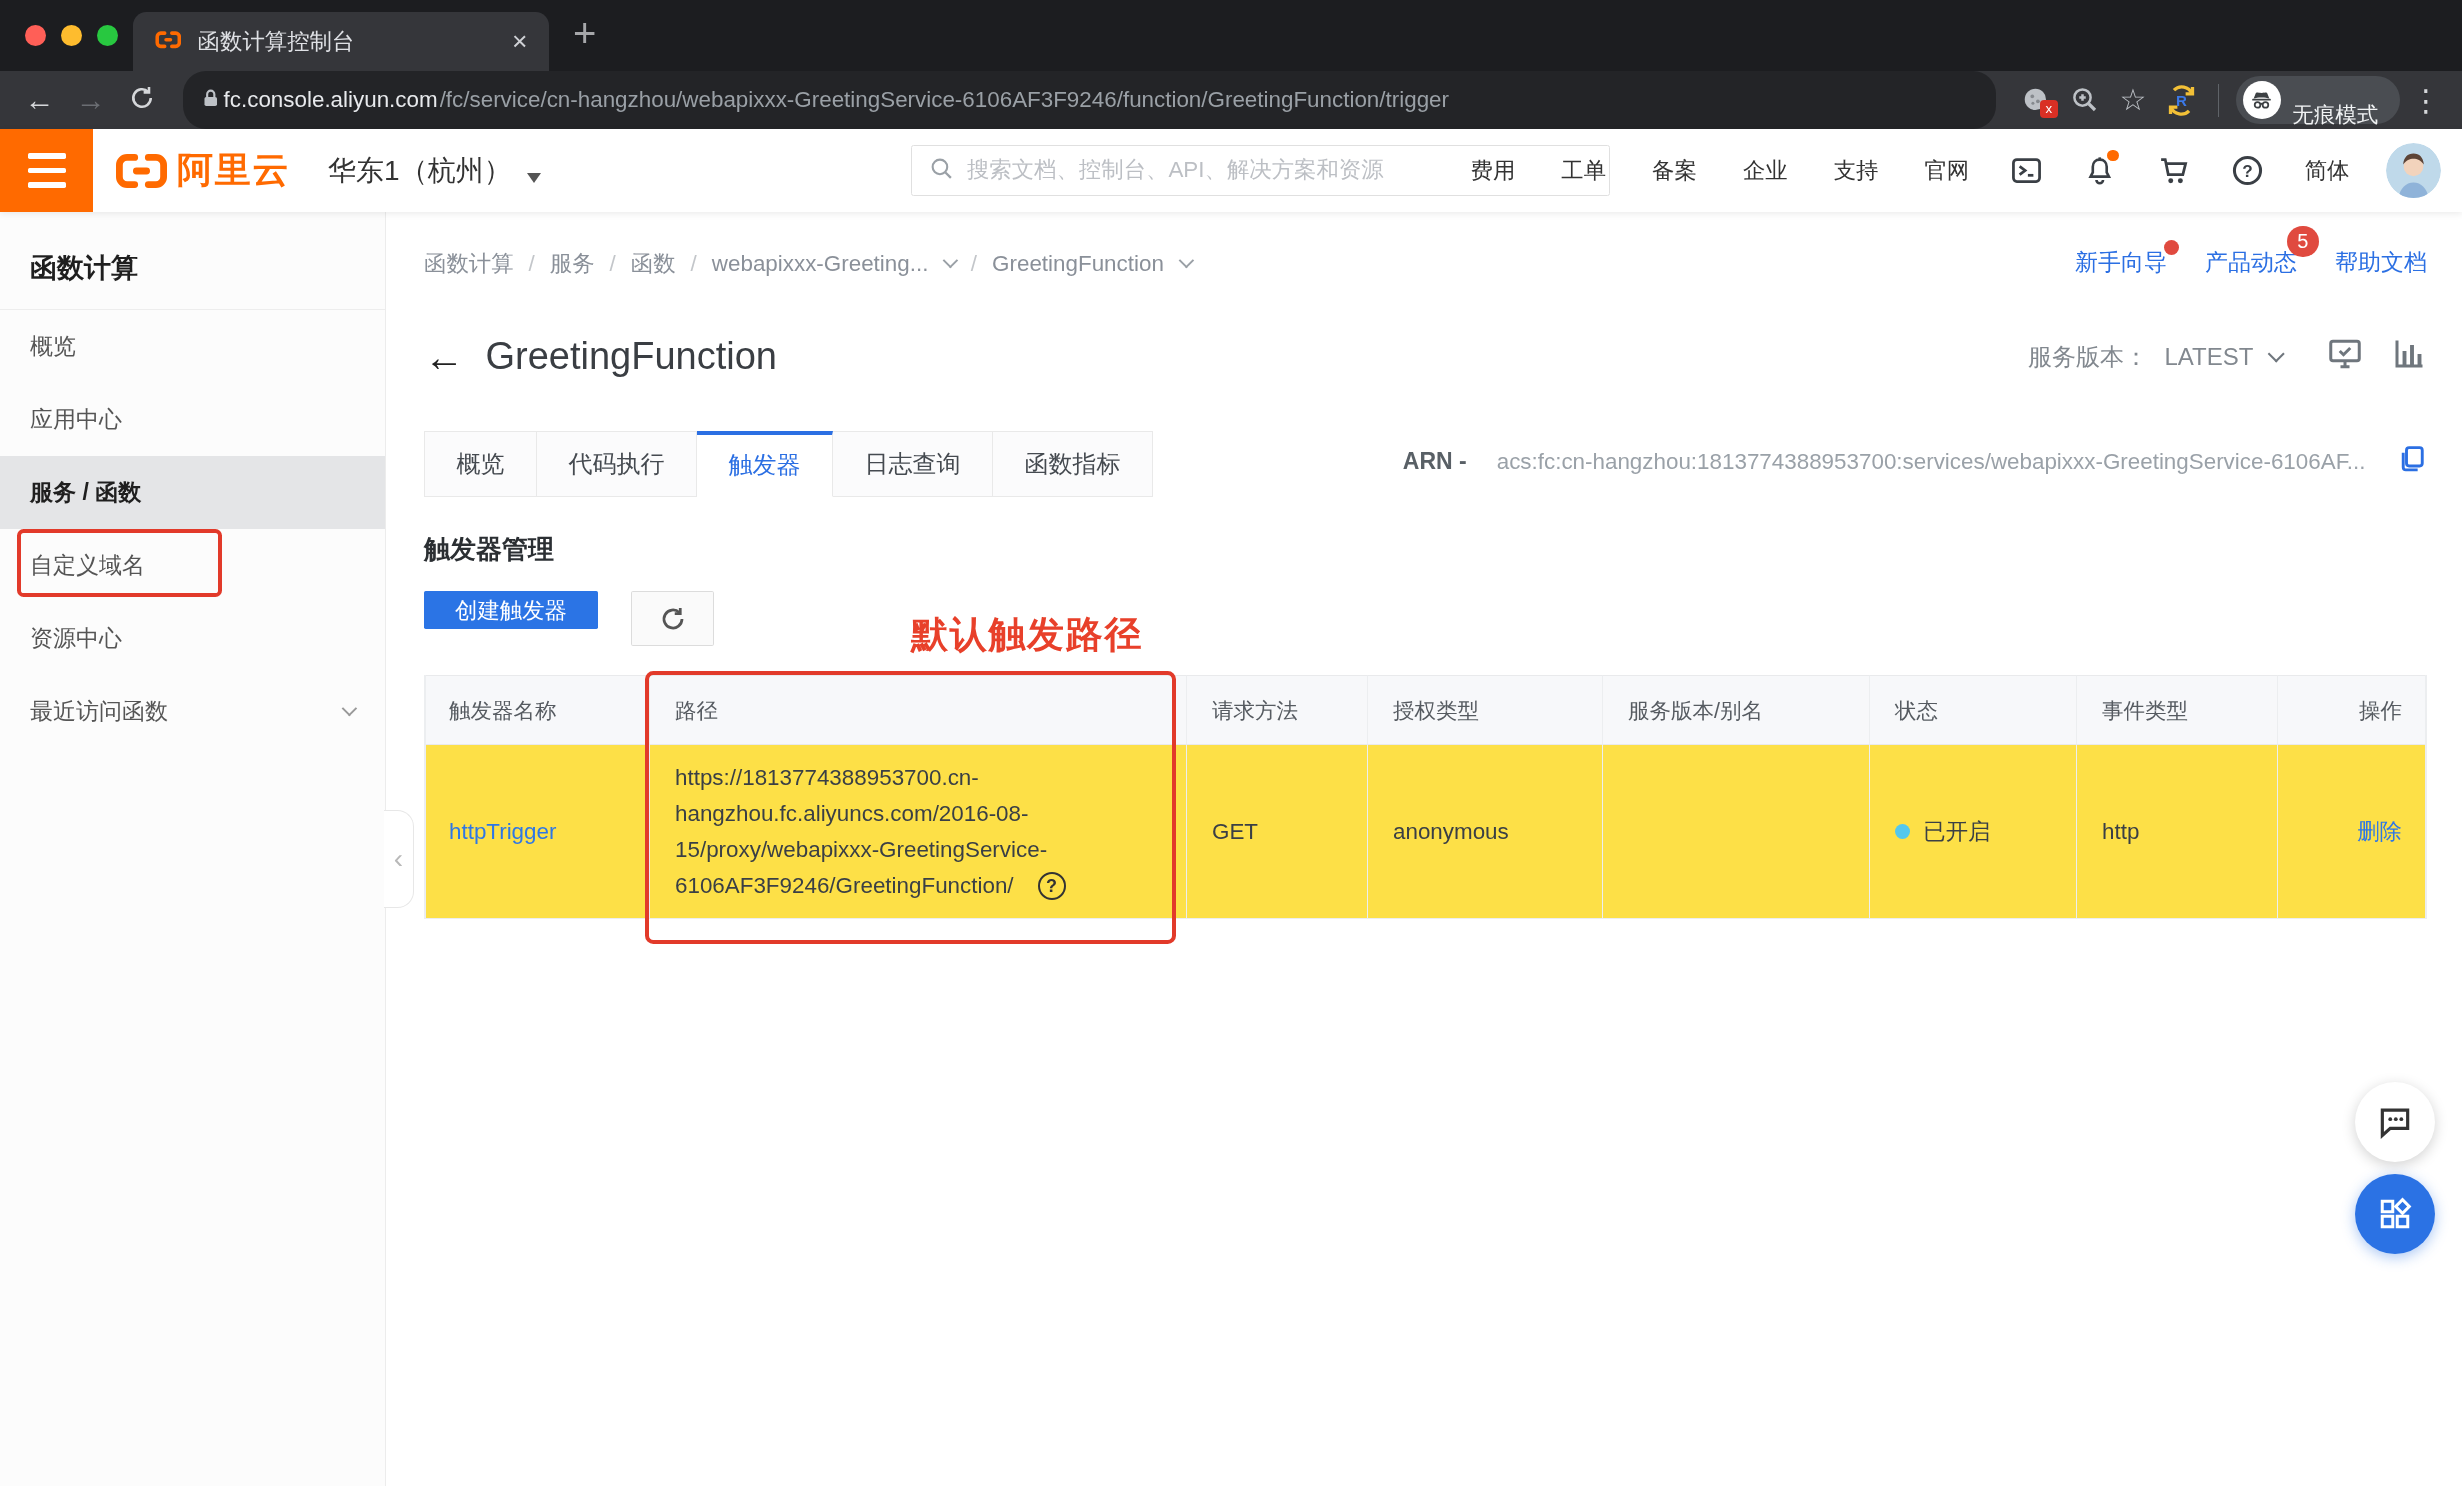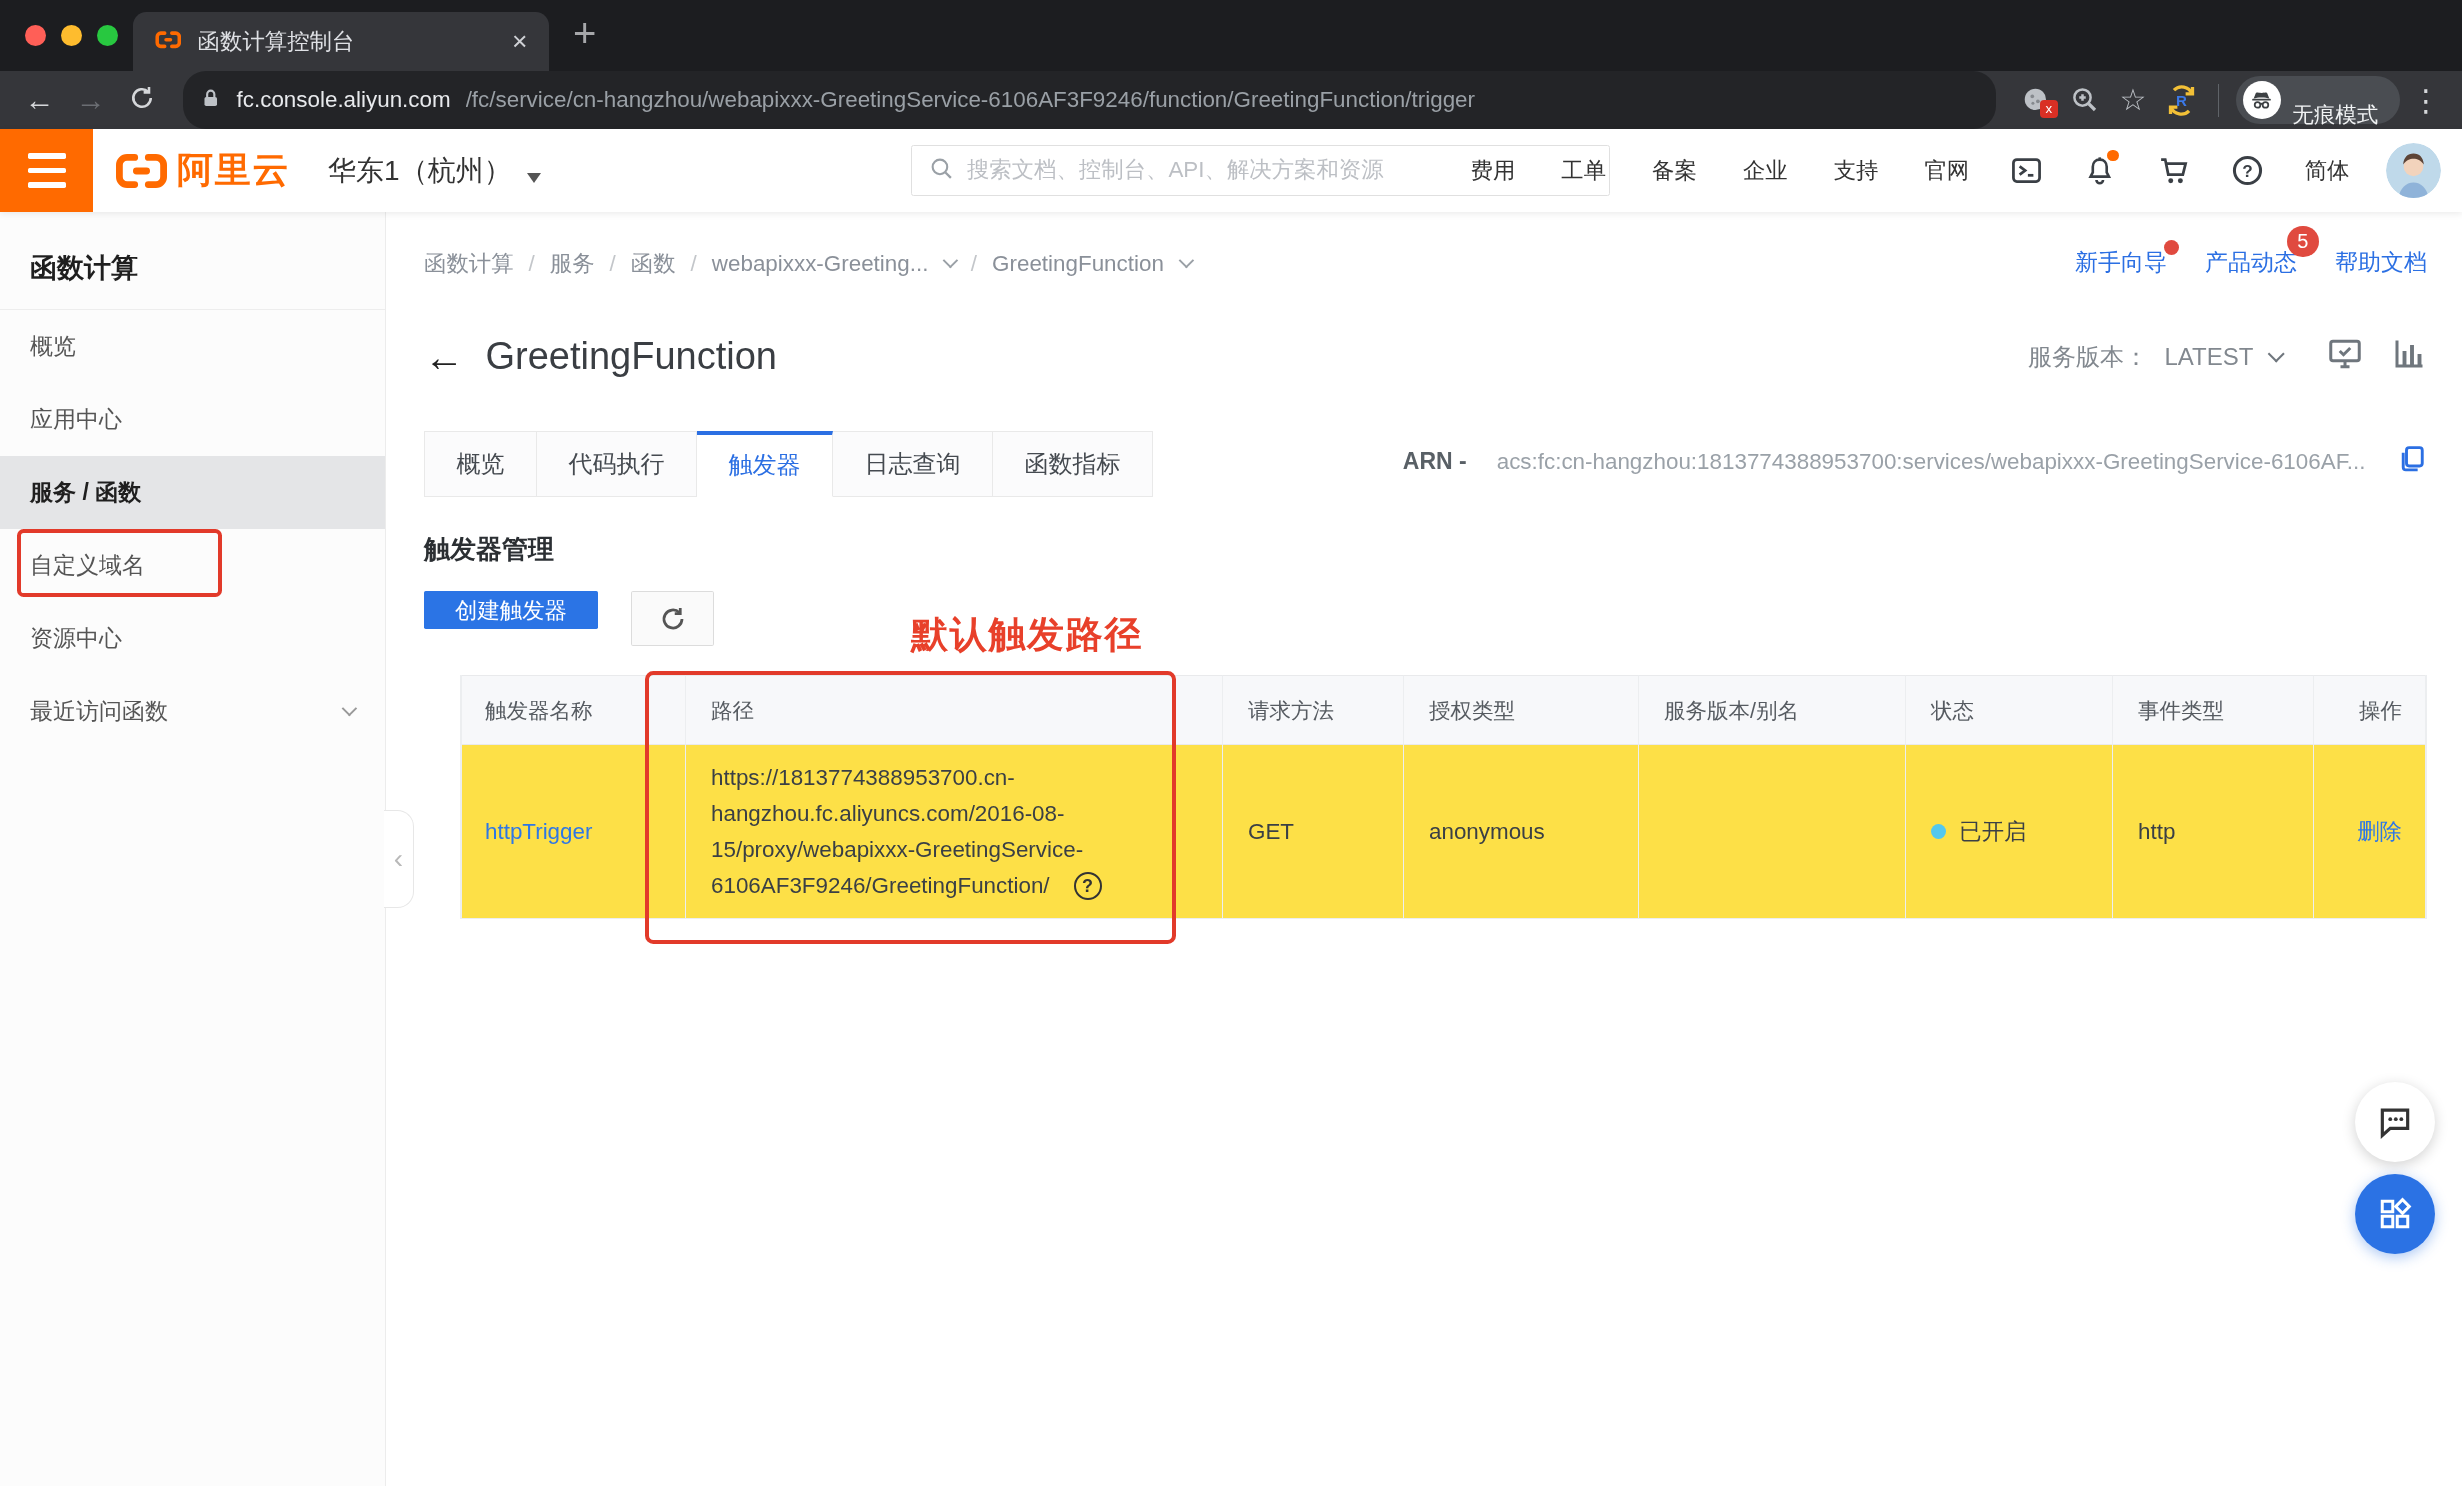--- a/index.html
+++ b/index.html
@@ -16,21 +16,21 @@
   .btab { position:absolute; left:133px; top:11.6px; width:416px; height:60px; background:#35363a;
           border-radius:13.3px 13.3px 0 0; display:flex; align-items:center; padding:0 21.5px; gap:16.6px; }
   .btab-title { flex:1; color:#dfe1e5; font-size:22.4px; white-space:nowrap; overflow:hidden; }
   .btab-close { color:#cfd1d5; font-size:26.5px; line-height:1; }
   .newtab { position:absolute; left:573px; top:13.3px; color:#a6a7aa; font-size:40px; line-height:1; }
   .toolbar { position:absolute; top:71px; left:0; right:0; height:58px; background:#35363a;
              display:flex; align-items:center; padding:0 18px; gap:8.3px; }
   .navg { color:#d5d7da; font-size:30px; width:43px; text-align:center; line-height:1; }
   .navg.dim { color:#6b6e73; }
   .urlbar { flex:1; height:58px; background:#232427; border-radius:23px; display:flex;
-            align-items:center; padding:0 8.3px 0 16.6px; gap:15px; margin:0 11.6px; overflow:hidden; }
+            align-items:center; padding:0 8.3px 0 16.6px; gap:2px; margin:0 11.6px; overflow:hidden; }
   .url-host { color:#e8eaed; font-size:22.4px; white-space:nowrap; }
   .url-path { color:#9aa0a6; font-size:22.4px; white-space:nowrap; overflow:hidden; }
   .tool-ic { position:relative; width:40px; display:flex; justify-content:center; align-items:center; }
   .cookie-badge { position:absolute; right:-1.7px; bottom:-3.3px; width:18px; height:18px; background:#d93025;
                   border-radius:4.1px; color:#fff; font-size:13.3px; line-height:18px; text-align:center; }
   .star-g { color:#bdc1c6; font-size:30px; line-height:1; }
   .vsep { width:1.7px; height:33px; background:#5f6368; margin:0 8.3px; }
   .incog { height:48px; background:#4a4d52; border-radius:25px; display:flex; align-items:center;
            gap:11.6px; padding:0 21.5px 0 6.6px; }
   .incog-circle { width:38px; height:38px; background:#fff; border-radius:50%;
@@ -97,21 +97,21 @@
   .arn { margin-left:auto; display:flex; align-items:center; gap:30px; padding-bottom:16.6px;
          font-size:22.4px; color:#9aa1a8; white-space:nowrap; }
   .arn b { color:#596066; font-size:23px; }
   .section-title { position:absolute; top:320px; left:36px; font-size:26px; font-weight:700; color:#2b2f33; }
   .actions { position:absolute; top:379px; left:36px; display:flex; gap:33px; }
   .btn-primary { width:174px; height:38px; background:#2b74e5; color:#fff; font-size:22.4px; border-radius:1.7px;
                  display:flex; align-items:center; justify-content:center; }
   .btn-refresh { width:83px; height:55px; background:#fafafa; border:1.7px solid #dcdcdc; border-radius:1.7px;
                  display:flex; align-items:center; justify-content:center; }
   
-  .tbl { position:absolute; top:463px; left:36px; right:35px;margin-left:36px; }
+  .tbl { position:absolute; top:463px; left:36px; right:35px; }
   .grid { display:grid; grid-template-columns:225px 537px 181px 235px 267px 207px 201px auto; }
   .th { height:70px; display:flex; align-items:center; padding:0 25px; font-size:21.5px; color:#565b61;
         background:#f7f8fa; border-top:1.7px solid #e9eaec; border-bottom:1.7px solid #e9eaec; }
   .th + .th { border-left:1.7px solid #eceef0; }
   .td { min-height:174px; display:flex; align-items:center; padding:0 25px; font-size:22.4px; color:#3a3f45;
         border-bottom:1.7px solid #eceef0; background:#fde047; }
   .td + .td { border-left:1.7px solid #eceef0; }
   .th.right, .td.right { justify-content:flex-end; }
   .tbl-edge-l { position:absolute; left:0; top:0; bottom:0; width:1.7px; background:#eceef0; }
   .tbl-edge-r { position:absolute; right:0; top:0; bottom:0; width:1.7px; background:#eceef0; }

